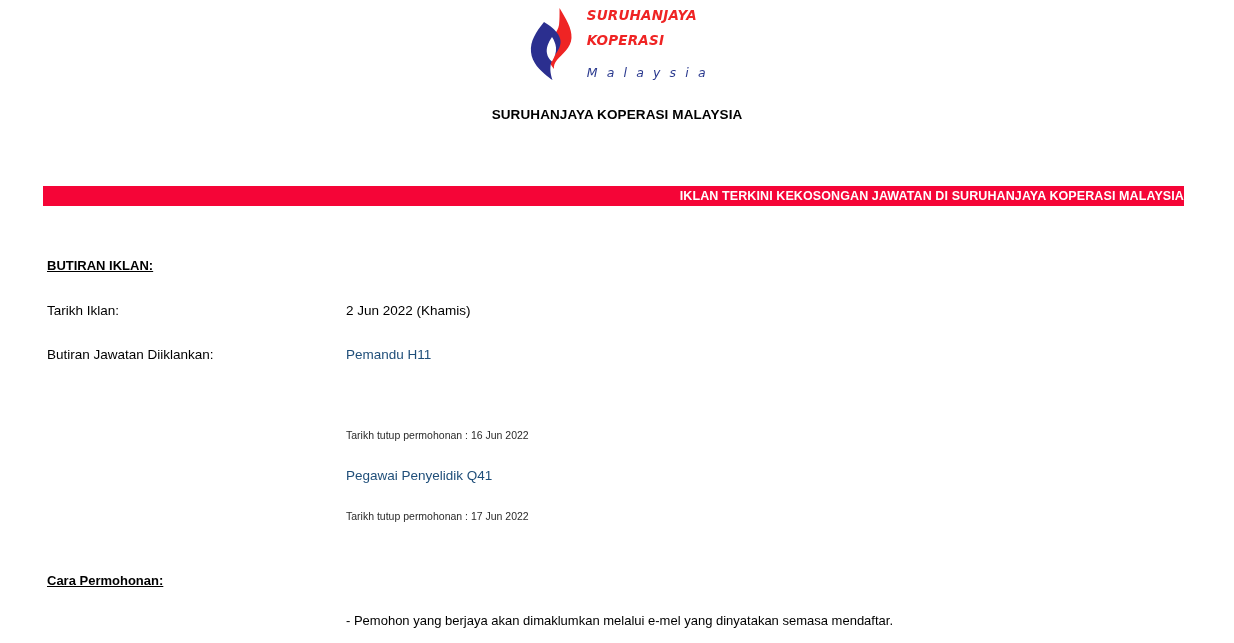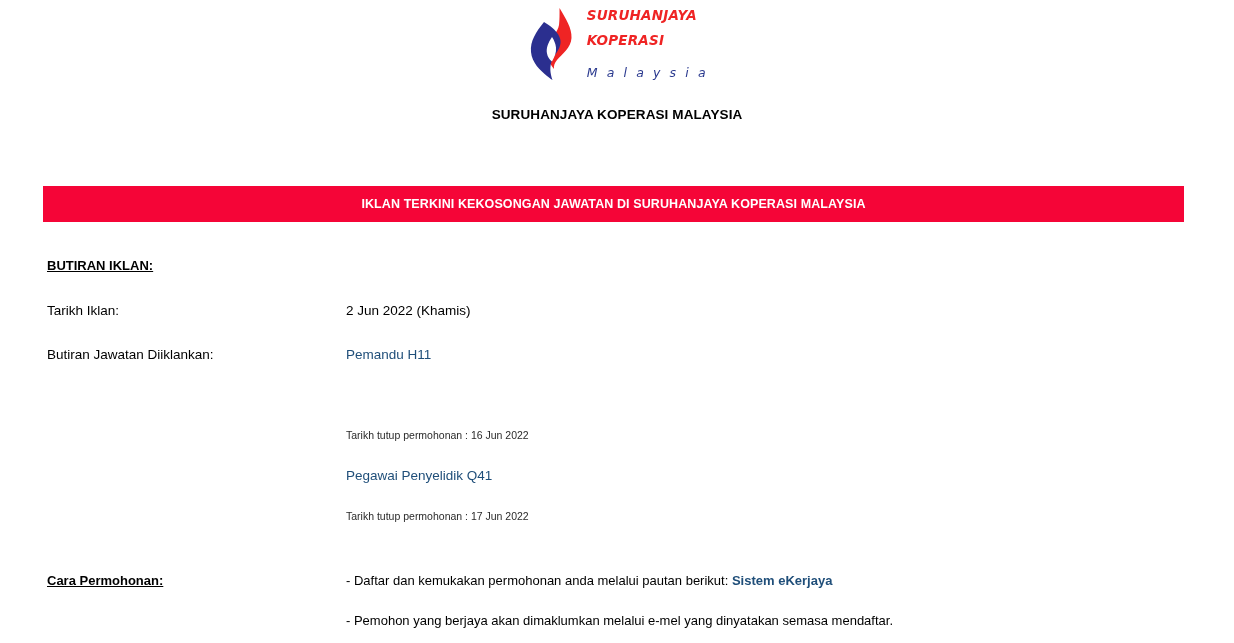--- a/index.html
+++ b/index.html
@@ -76,25 +76,25 @@
     color: #000000;
     letter-spacing: 0.1px;
   }
 
   
   #banner {
     position: absolute;
     left: 43px;
     top: 186px;
     width: 1141px;
-    height: 36px;
+    height: 20px;
     background: #f50537;
     display: flex;
     align-items: center;
-    justify-content: center;
+    justify-content: flex-end;
   }
   #banner-text {
     color: #ffffff;
     font-size: 12.5px;
     font-weight: bold;
     letter-spacing: 0.1px;
     white-space: nowrap;
   }
 
   
@@ -212,17 +212,16 @@
 
   <a id="job-link-0" class="job-link" href="#">Pemandu H11</a>
 
   <div id="closing-note-0" class="closing-note">Tarikh tutup permohonan : 16 Jun 2022</div>
 
   <a id="job-link-2" class="job-link" href="#">Pegawai Penyelidik Q41</a>
   <div id="closing-note-1" class="closing-note">Tarikh tutup permohonan : 17 Jun 2022</div>
 
   <div id="heading-cara" class="section-heading">Cara Permohonan:</div>
 
-  <div id="apply-line-0" class="apply-line"><span>- Daftar dan kemukakan permohonan anda melalui pautan berikut: </span><a class="apply-link" href="#">Sistem eKerjaya</a></div>
 
   <div id="apply-line-1" class="apply-line">- Pemohon yang berjaya akan dimaklumkan melalui e-mel yang dinyatakan semasa mendaftar.</div>
 
 </div>
 
 </body></html>

